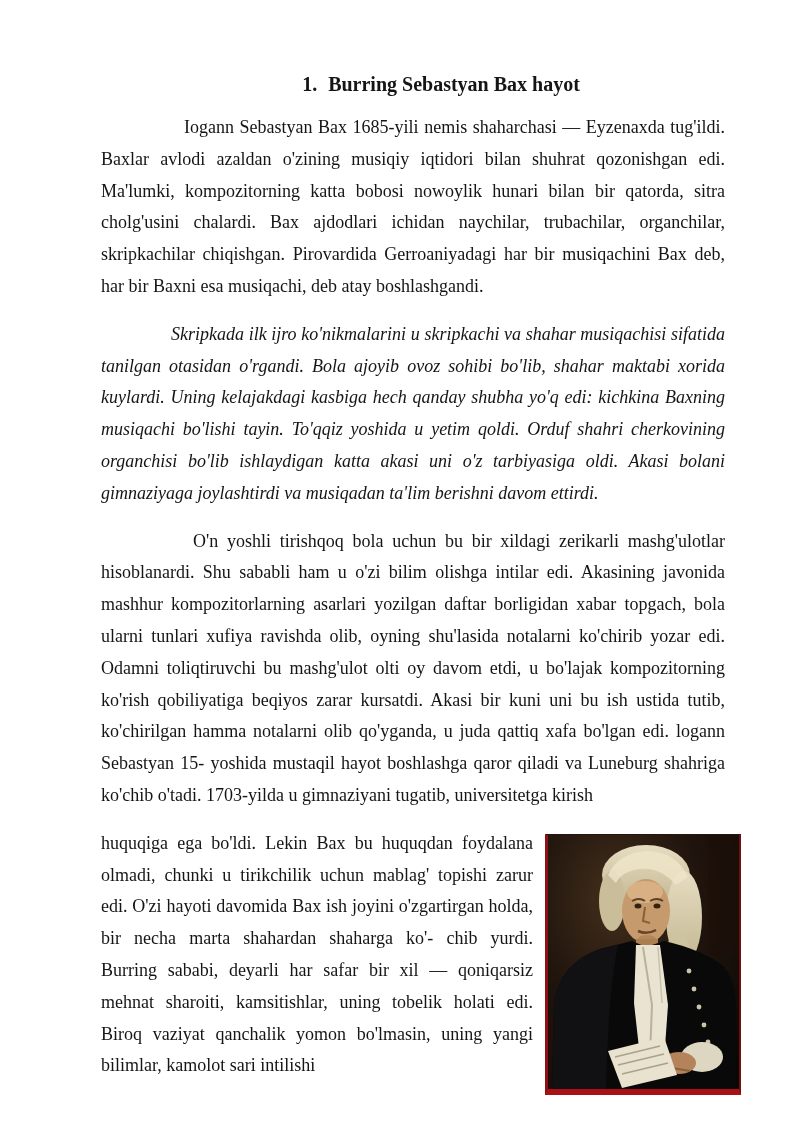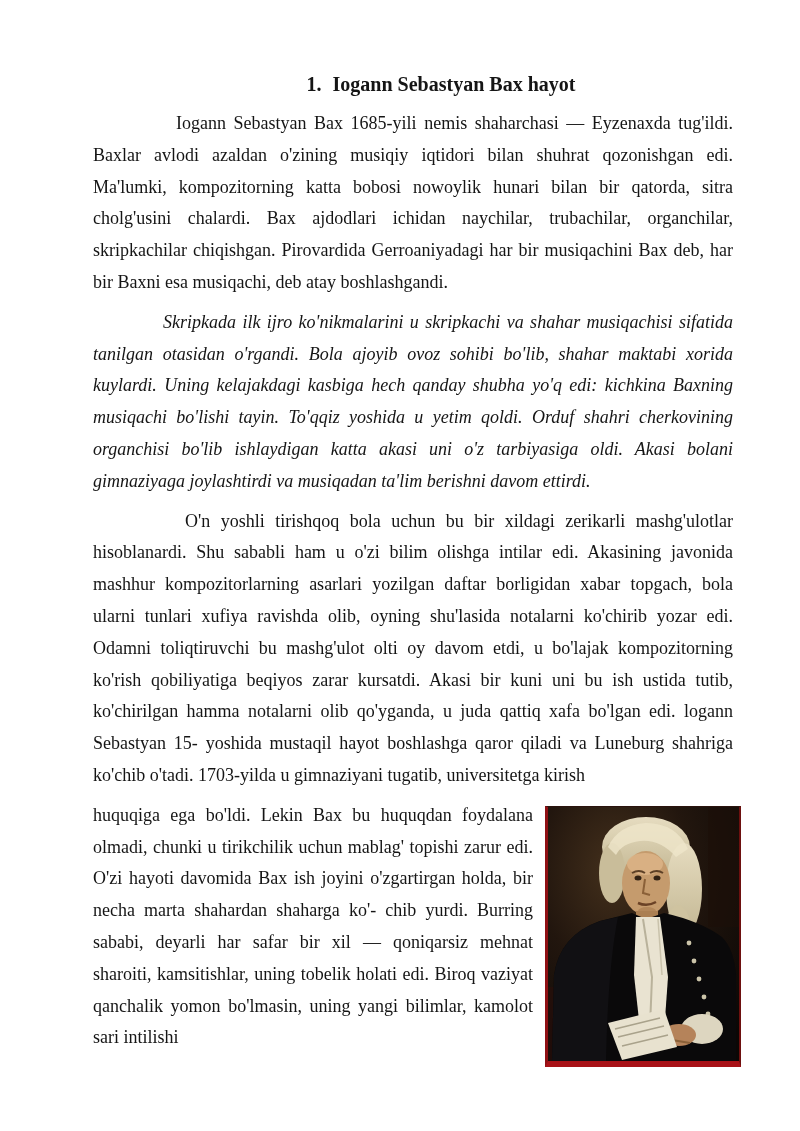--- a/index.html
+++ b/index.html
@@ -23,21 +23,21 @@
     line-height: 24px;
     margin: 0 0 12px 56px;
     white-space: nowrap;
   }
   .doc-title .num { margin-right: 11px; }
   .body-text {
     font-size: 18px;
     line-height: 31.8px;
     text-align: justify;
   }
-  p.para { margin: 8px; padding: 0; }
+  p.para { margin: 16px; padding: 0; }
   .ind-a { text-indent: 83px; }
   .ind-b { text-indent: 70px; font-style: italic; }
   .ind-c { text-indent: 92px; }
   .flow { overflow: visible; }
   .portrait-frame {
     float: right;
     width: 196px; height: 261px;
     margin: 6px 0 0 12px;
     box-sizing: border-box;
     background: #0d0806;
@@ -47,21 +47,21 @@
     border-top: 1px solid #2a130d;
   }
   .portrait-frame svg { display: block; }
 </style>
 </head>
 <body>
 
 <div class="page">
 
   <div class="doc-title">
-    <span class="num">1.</span><span>Iogann Sebastyan Bax hayot</span>
+    <span class="num">1.</span><span>Burring Sebastyan Bax hayot</span>
   </div>
 
   <div class="body-text">
 
     <p class="para ind-a">Iogann Sebastyan Bax 1685-yili nemis shaharchasi — Eyzenaxda tug'ildi. Baxlar avlodi azaldan o'zining musiqiy iqtidori bilan shuhrat qozonishgan edi. Ma'lumki, kompozitorning katta bobosi nowoylik hunari bilan bir qatorda, sitra cholg'usini chalardi. Bax ajdodlari ichidan naychilar, trubachilar, organchilar, skripkachilar chiqishgan. Pirovardida Gerroaniyadagi har bir musiqachini Bax deb, har bir Baxni esa musiqachi, deb atay boshlashgandi.</p>
 
     <p class="para ind-b">Skripkada ilk ijro ko'nikmalarini u skripkachi va shahar musiqachisi sifatida tanilgan otasidan o'rgandi. Bola ajoyib ovoz sohibi bo'lib, shahar maktabi xorida kuylardi. Uning kelajakdagi kasbiga hech qanday shubha yo'q edi: kichkina Baxning musiqachi bo'lishi tayin. To'qqiz yoshida u yetim qoldi. Orduf shahri cherkovining organchisi bo'lib ishlaydigan katta akasi uni o'z tarbiyasiga oldi. Akasi bolani gimnaziyaga joylashtirdi va musiqadan ta'lim berishni davom ettirdi.</p>
 
     <p class="para ind-c">O'n yoshli tirishqoq bola uchun bu bir xildagi zerikarli mashg'ulotlar hisoblanardi. Shu sababli ham u o'zi bilim olishga intilar edi. Akasining javonida mashhur kompozitorlarning asarlari yozilgan daftar borligidan xabar topgach, bola ularni tunlari xufiya ravishda olib, oyning shu'lasida notalarni ko'chirib yozar edi. Odamni toliqtiruvchi bu mashg'ulot olti oy davom etdi, u bo'lajak kompozitorning ko'rish qobiliyatiga beqiyos zarar kursatdi. Akasi bir kuni uni bu ish ustida tutib, ko'chirilgan hamma notalarni olib qo'yganda, u juda qattiq xafa bo'lgan edi. logann Sebastyan 15- yoshida mustaqil hayot boshlashga qaror qiladi va Luneburg shahriga ko'chib o'tadi. 1703-yilda u gimnaziyani tugatib, universitetga kirish</p>
 

